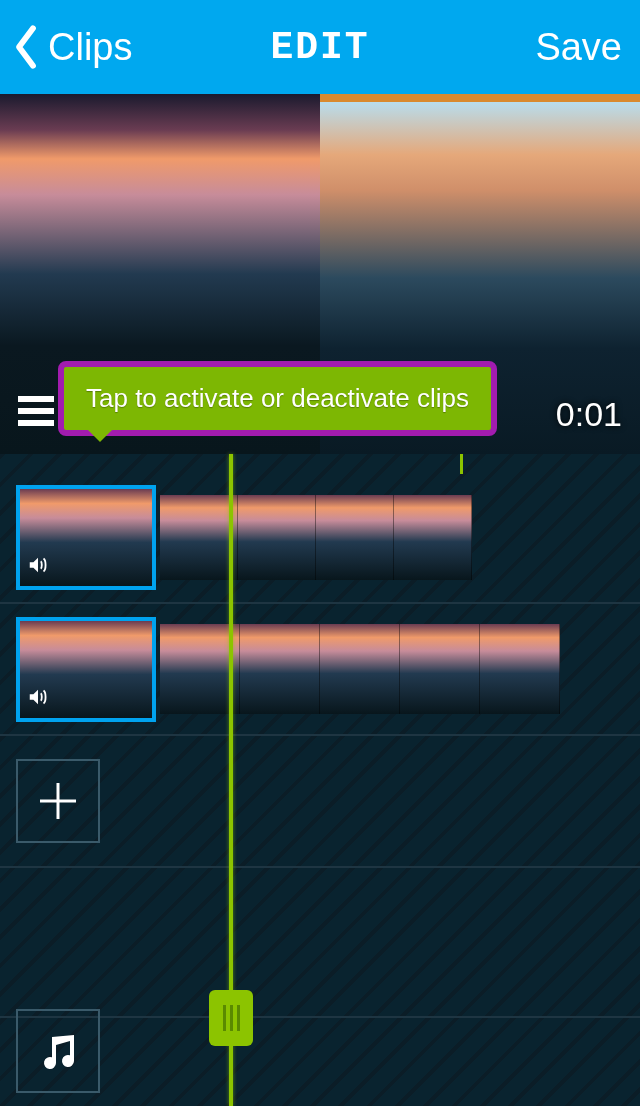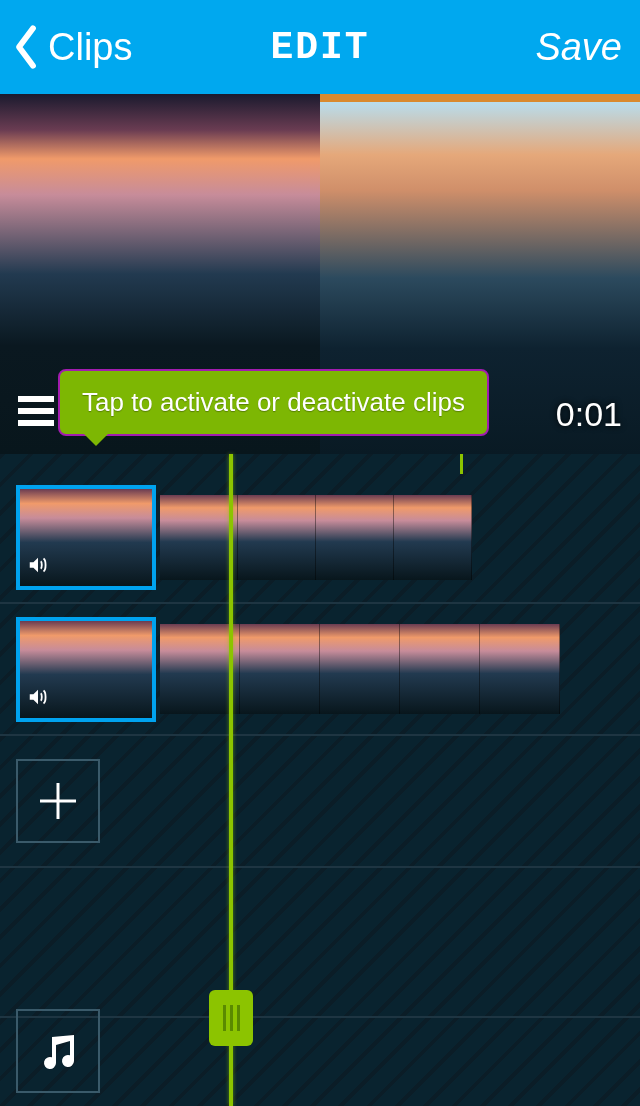--- a/index.html
+++ b/index.html
@@ -32,21 +32,20 @@
     font-size: 38px;
     font-weight: 700;
     letter-spacing: 2px;
     pointer-events: none;
     font-family: Liberation Mono, monospace;
   }
   .save-btn {
     font-size: 38px;
     font-weight: 400;
     cursor: pointer;
-    font-style: italic;
   }
 
   
   .preview {
     position: relative;
     height: 360px;
     display: flex;
     background: #000;
   }
   .preview .pane {
@@ -69,21 +68,21 @@
   .menu-icon {
     width: 36px; height: 30px;
     display:flex; flex-direction:column; justify-content:space-between;
     cursor:pointer;
   }
   .menu-icon span { height:6px; background:#fff; }
   .tooltip-wrap { position:absolute; left:58px; bottom:18px; }
   .tooltip {
     position:relative;
     background:#7db703;
-    border:2px solid #a21caf;
+    border:6px solid #a21caf;
     border-radius:8px;
     color:#fff;
     font-size:26px;
     font-weight:500;
     padding:16px 22px;
     text-shadow:0 1px 1px rgba(0,0,0,.3);
   }
   .tooltip::after {
     content:"";
     position:absolute;

